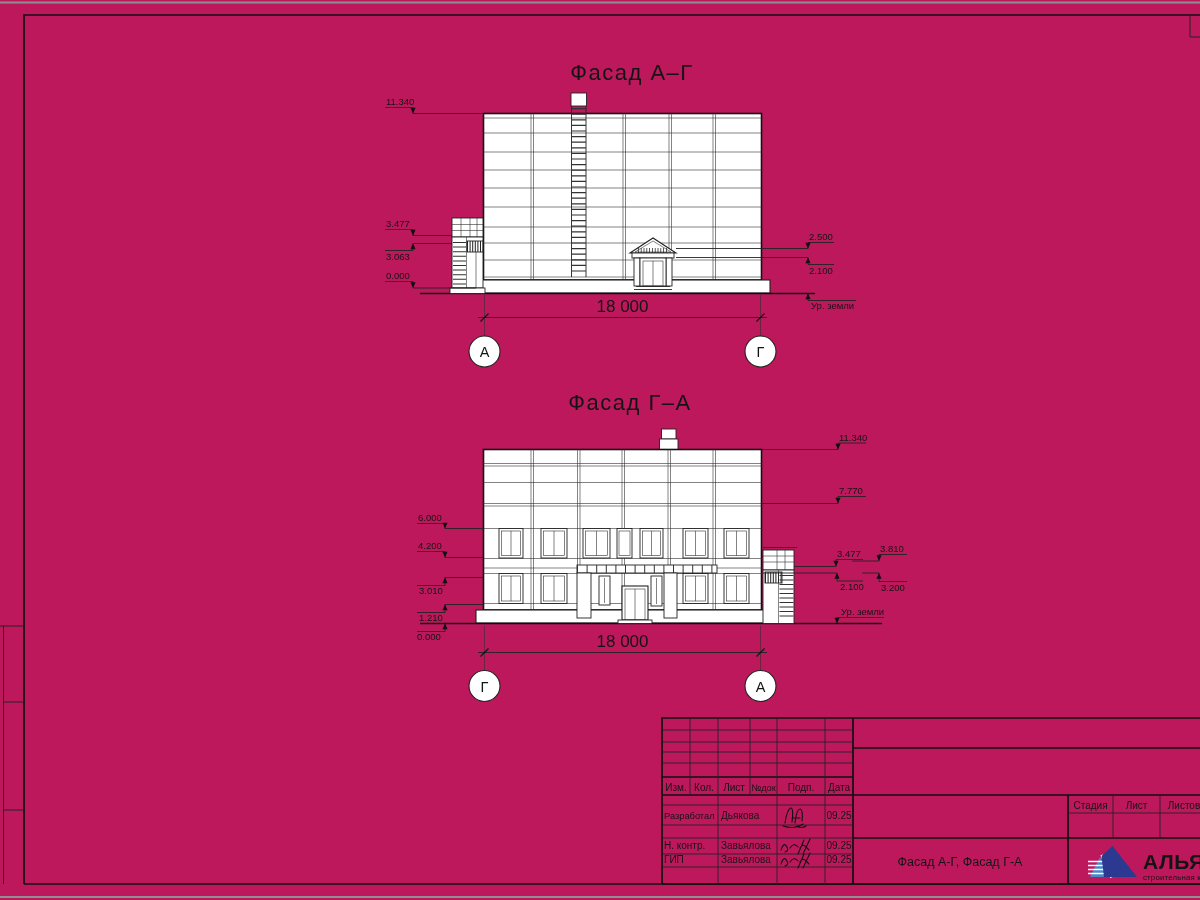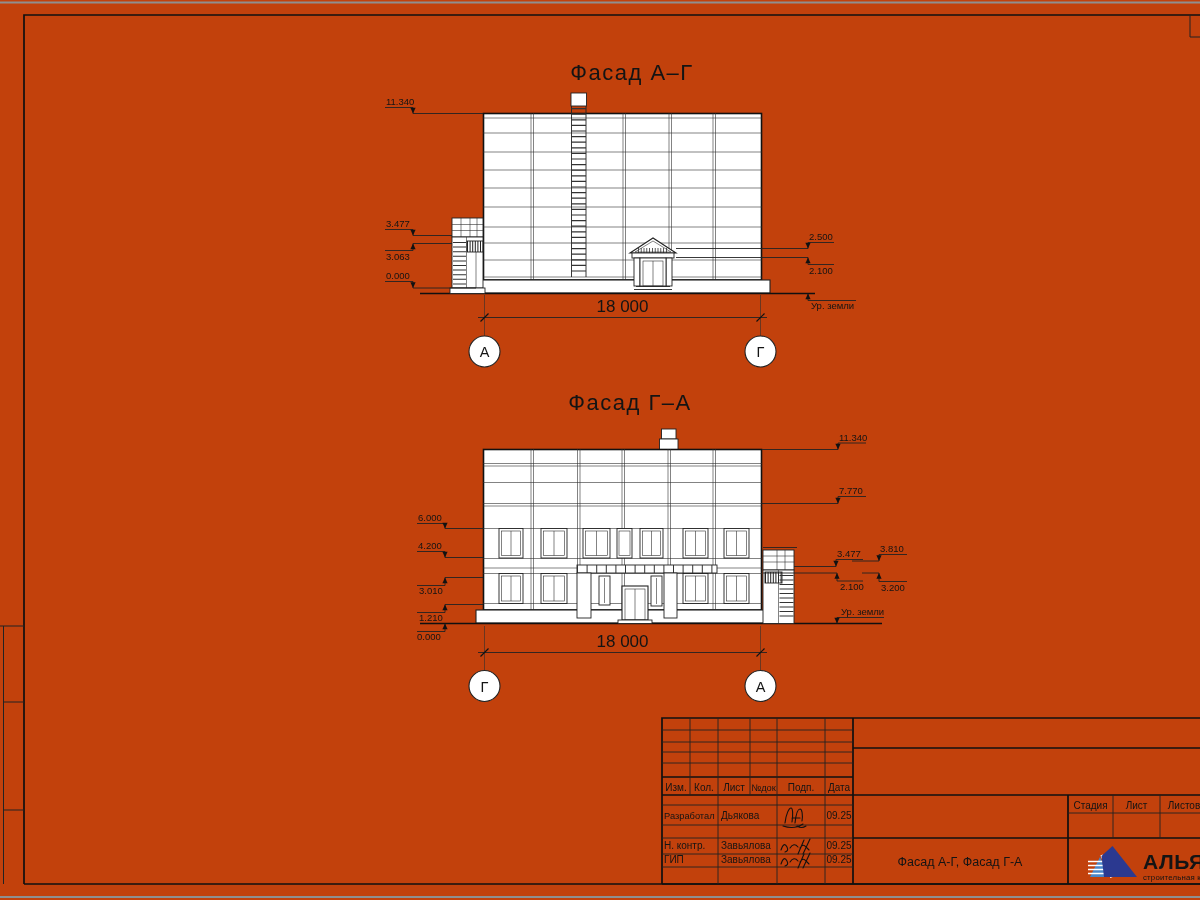--- a/index.html
+++ b/index.html
@@ -1,16 +1,16 @@
 <!DOCTYPE html>
 <html><head>
 <meta charset="utf-8">
 <style>
   html,body{margin:0;padding:0;background:#fff;}
-  .sheet{position:relative;width:1200px;height:900px;background:#c2410c;overflow:hidden;
+  .sheet{position:relative;width:1200px;height:900px;background:#be185d;overflow:hidden;
          font-family:"Liberation Sans",sans-serif;}
   svg{display:block;}
   svg text{fill:#141414;font-family:"Liberation Sans",sans-serif;}
   .ln   {stroke:#222;stroke-width:1;fill:none}
   .lnt  {stroke:#2f2f2f;stroke-width:.6;fill:none}
   .lnm  {stroke:#222;stroke-width:.9;fill:none}
   .lnk  {stroke:#101010;stroke-width:1.7;fill:none}
   .lnk2 {stroke:#101010;stroke-width:1.3;fill:none}
   .gray {stroke:#8f8f8f;stroke-width:1.8;fill:none}
   .fw   {fill:#fff;stroke:#222;stroke-width:.9}

